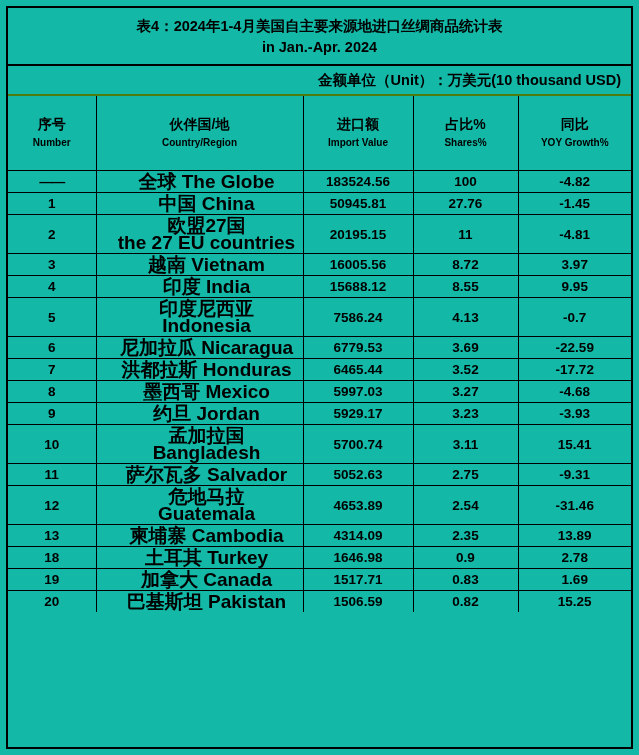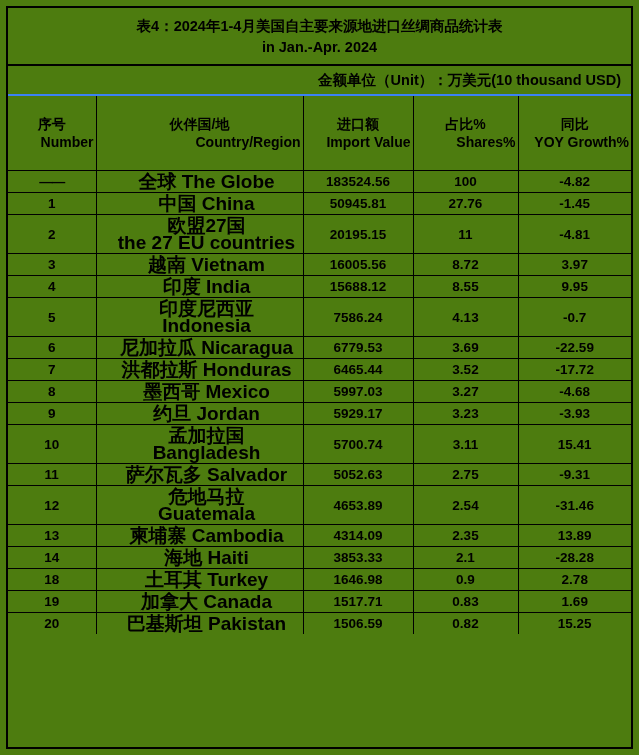--- a/index.html
+++ b/index.html
@@ -9,21 +9,21 @@
   }
   body {
     font-family: "Liberation Sans", sans-serif;
     color: #000000;
   }
   .page {
     width: 639px;
     height: 755px;
     box-sizing: border-box;
     position: relative;
-    background: #4d7c0f;
+    background: #14b8a6;
     overflow: hidden;
   }
   .frame {
     position: absolute;
     left: 6px;
     top: 6px;
     width: 627px;
     height: 743px;
     border: 2px solid #000000;
     box-sizing: border-box;
@@ -36,21 +36,21 @@
     font-weight: bold;
     font-size: 14.5px;
     line-height: 21px;
     letter-spacing: 0px;
   }
   .title-line.cn {
     font-size: 14.5px;
   }
   .unit-row {
     border-top: 2px solid #000000;
-    border-bottom: 2px solid #3b82f6;
+    border-bottom: 2px solid #4d7c0f;
     text-align: right;
     font-weight: bold;
     font-size: 14.5px;
     padding: 4px 10px 4px 0;
     line-height: 20px;
   }
   table.data {
     border-collapse: collapse;
     width: 100%;
     table-layout: fixed;
@@ -70,23 +70,22 @@
     padding: 2px 2px;
     line-height: 17px;
   }
   table.data thead th {
     font-size: 14px;
     line-height: 19px;
     padding: 19px 2px;
   }
   table.data thead th .sub {
     display: block;
-    font-size: 14px;
+    font-size: 10px;
     line-height: 17px;
-    text-align: right;
   }
   table.data td.country {
     font-size: 19px;
     padding-left: 16px;
   }
   table.data td.country .two-line {
     display: block;
     line-height: 17px;
   }
   .dash {
@@ -247,27 +246,20 @@
             <td>-31.46</td>
           </tr>
           <tr>
             <td>13</td>
             <td class="country">柬埔寨 Cambodia</td>
             <td>4314.09</td>
             <td>2.35</td>
             <td>13.89</td>
           </tr>
           <tr>
-            <td>14</td>
-            <td class="country">海地 Haiti</td>
-            <td>3853.33</td>
-            <td>2.1</td>
-            <td>-28.28</td>
-          </tr>
-          <tr>
             <td>18</td>
             <td class="country">土耳其 Turkey</td>
             <td>1646.98</td>
             <td>0.9</td>
             <td>2.78</td>
           </tr>
           <tr>
             <td>19</td>
             <td class="country">加拿大 Canada</td>
             <td>1517.71</td>

